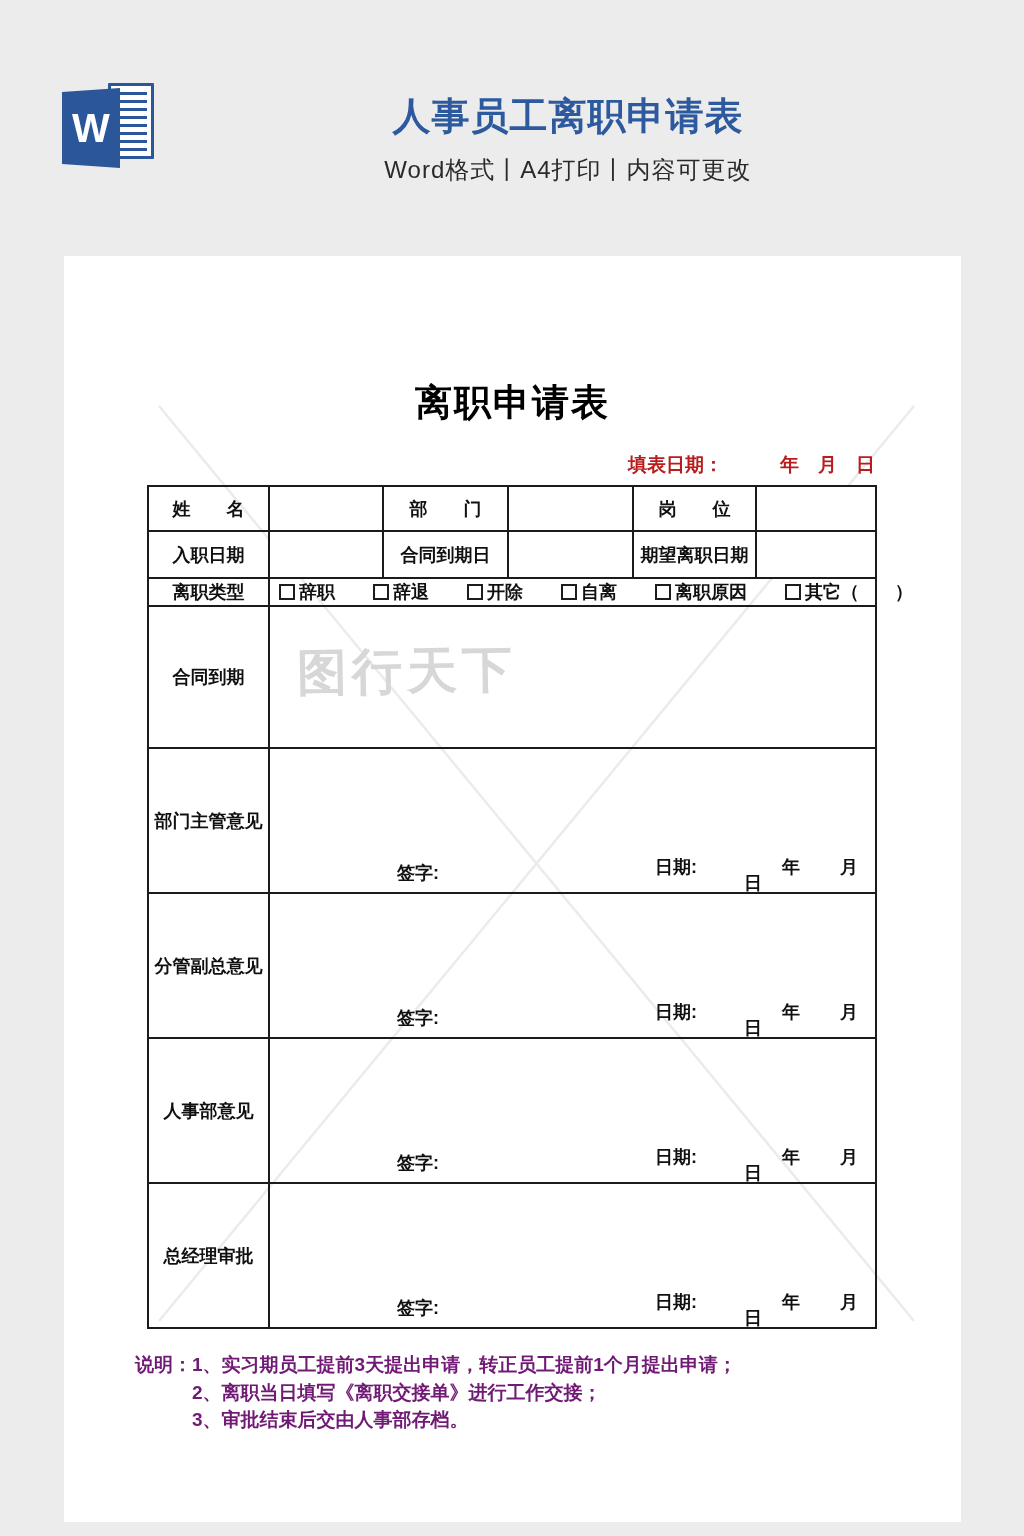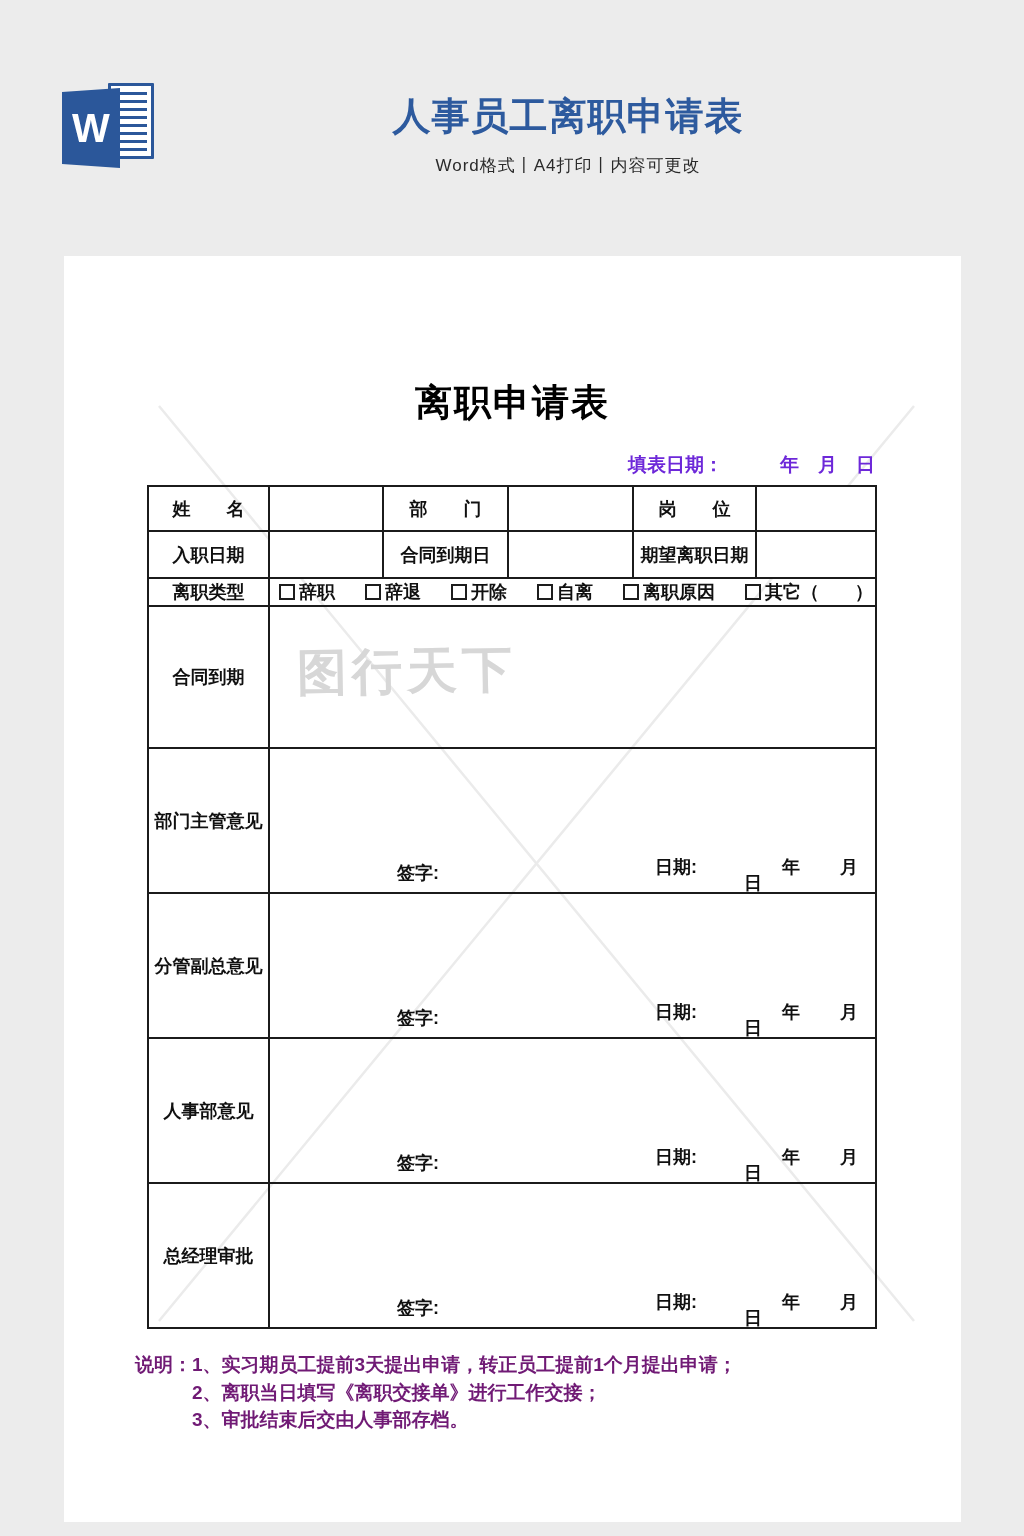--- a/index.html
+++ b/index.html
@@ -25,50 +25,50 @@
     display:flex;align-items:center;justify-content:center;
   }
   .word-icon .icon-letter{color:#fff;font-size:40px;font-weight:bold;line-height:1;}
   .header-text{
     position:absolute;left:16px;right:0;top:96px;text-align:center;padding-left:96px;
   }
   .header-title{
     font-size:38px;font-weight:bold;color:#2d5a9e;letter-spacing:1px;line-height:1.1;
   }
   .header-subtitle{
-    margin-top:16px;font-size:17px;font-weight:500;color:#2a2a2a;letter-spacing:1px;
+    margin-top:16px;font-size:24px;font-weight:500;color:#2a2a2a;letter-spacing:1px;
   }
   
   .page{
     position:absolute;left:64px;top:256px;width:897px;height:1266px;background:#ffffff;
   }
   .wm-lines{position:absolute;left:0;top:0;pointer-events:none;}
   .wm-text{
     position:absolute;left:233px;top:382px;
     font-size:50px;font-weight:bold;color:#d7d7d7;letter-spacing:5px;
     transform:rotate(-1deg);pointer-events:none;white-space:nowrap;
   }
   .form-title{
     position:absolute;left:0;right:0;top:122px;text-align:center;
     font-size:37px;font-weight:bold;color:#000000;letter-spacing:2px;
   }
   .date-line{
     position:absolute;right:86px;top:196px;
-    font-size:19px;font-weight:bold;color:#6d28d9;white-space:pre;
+    font-size:19px;font-weight:bold;color:#b91c1c;white-space:pre;
   }
   
   table.form{
     position:absolute;left:83px;top:229px;width:728px;
     border-collapse:collapse;table-layout:fixed;
     border:2.5px solid #1b1b1b;
   }
   table.form td{border:2px solid #1b1b1b;padding:0;font-size:18px;font-weight:600;color:#101010;margin-top:21px;}
   td.lbl{text-align:center;vertical-align:middle;}
   td.val{background:#fff;}
-  .opts{display:flex;align-items:center;gap:30px;padding-left:9px;}
+  .opts{display:flex;align-items:center;gap:38px;padding-left:9px;}
   .opt{display:flex;align-items:center;gap:4px;white-space:nowrap;}
   .box{width:12px;height:12px;border:2px solid #1d1d1d;flex:0 0 auto;}
   td.ap{position:relative;}
   td.ap .sig{position:absolute;left:127px;bottom:7px;}
   td.ap .dt {position:absolute;left:385px;bottom:13px;}
   td.ap .yr {position:absolute;left:512px;bottom:13px;}
   td.ap .mo {position:absolute;left:570px;bottom:13px;}
   td.ap .dy {position:absolute;left:474px;bottom:-3px;}
   
   .notes{

